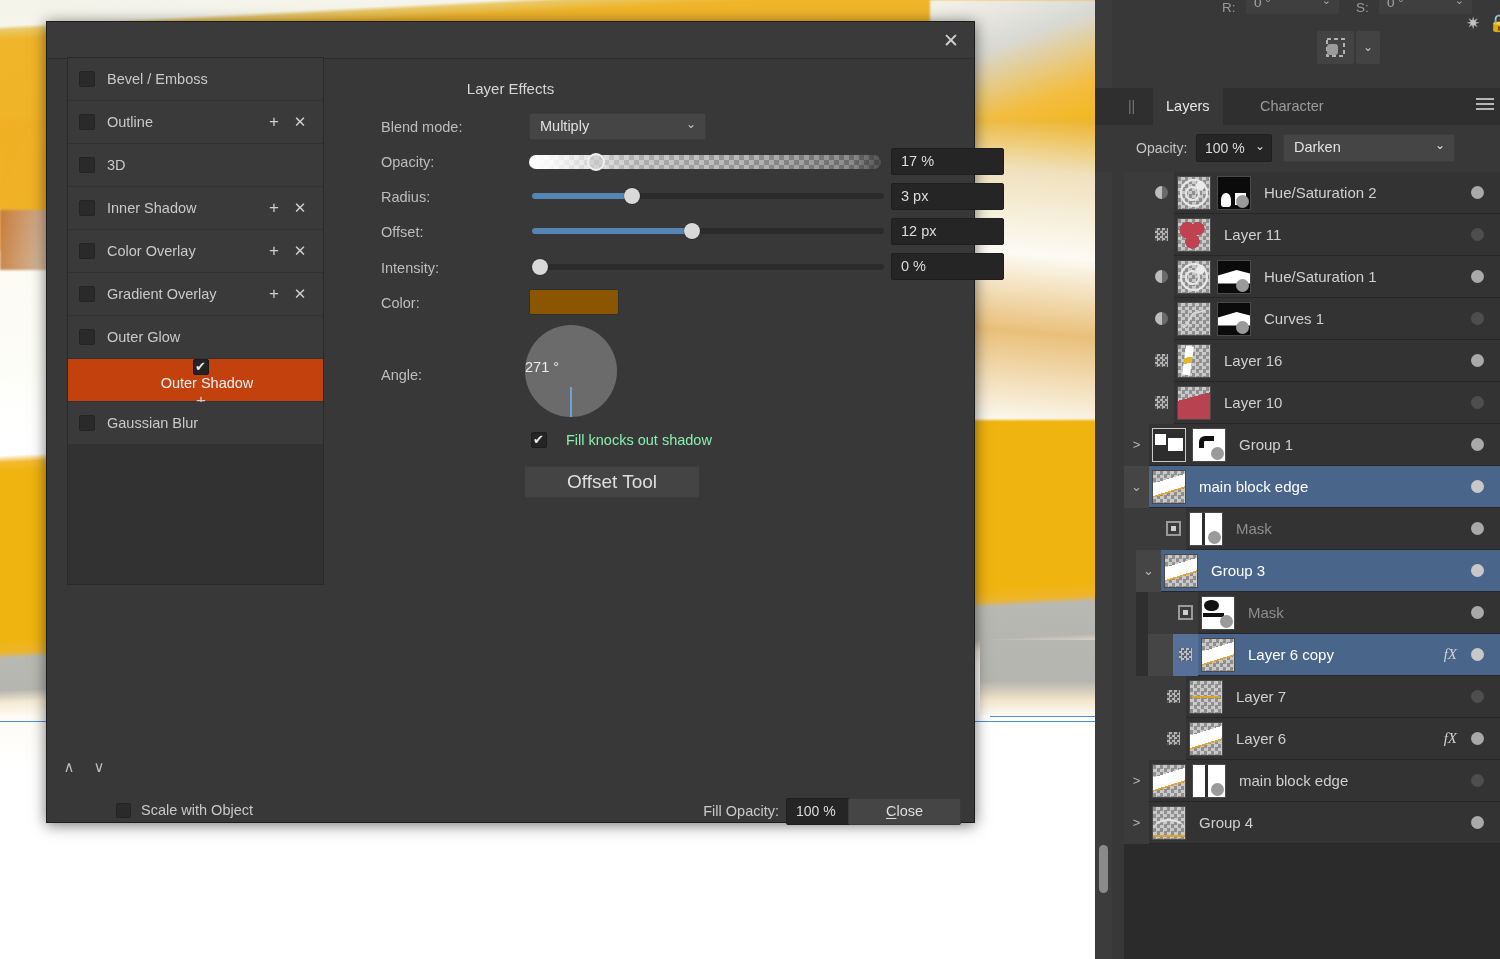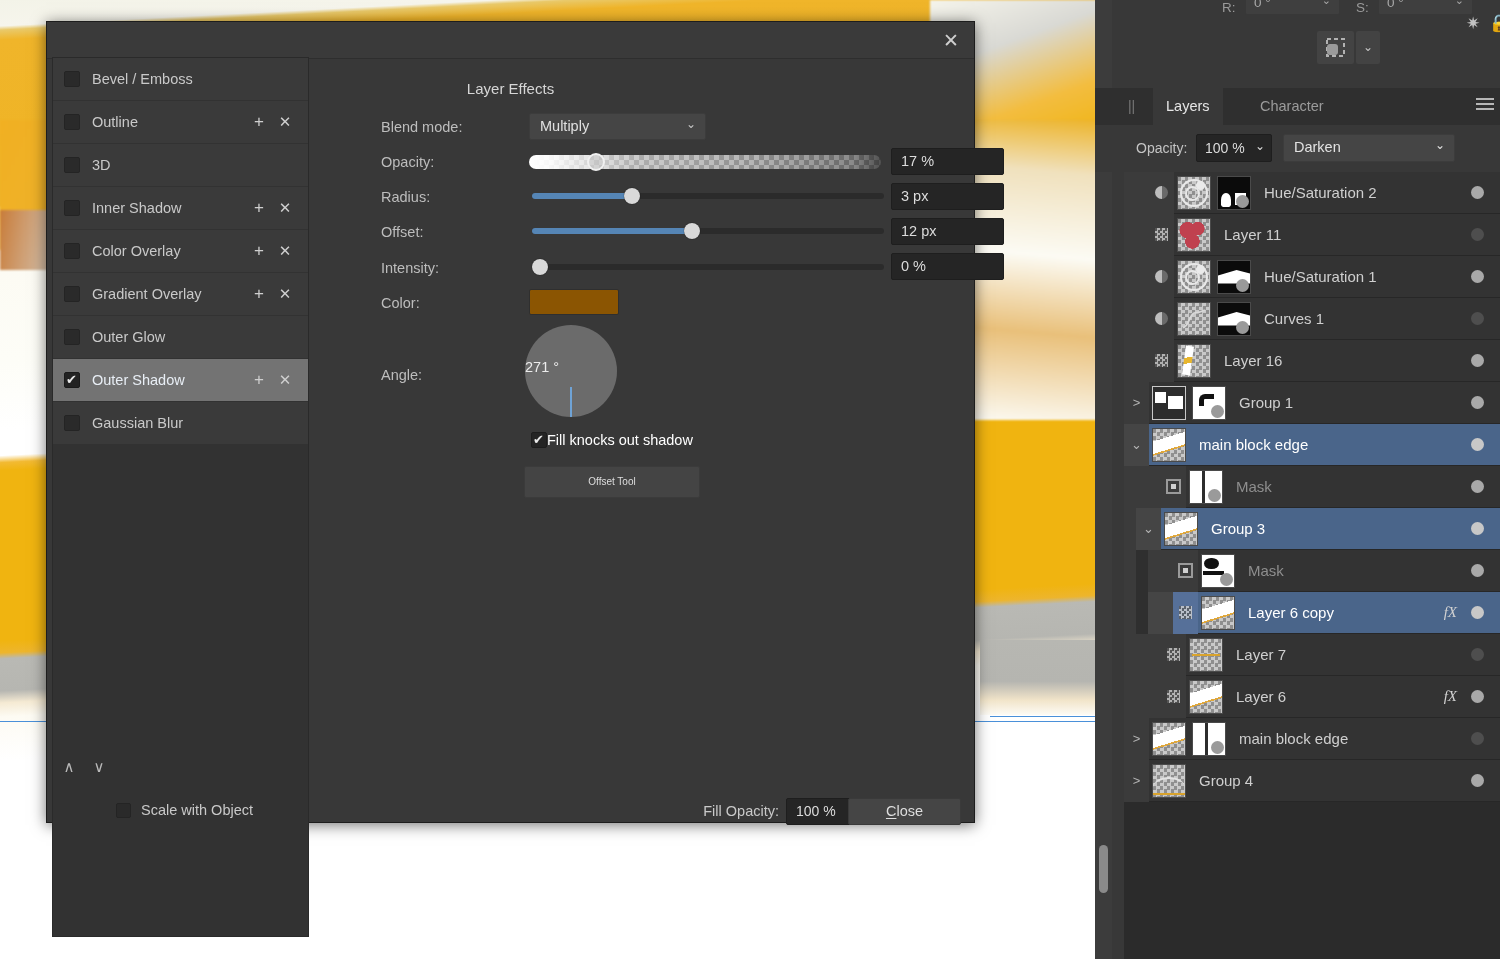--- a/index.html
+++ b/index.html
@@ -79,30 +79,30 @@
     text-align: center; color: #d6d6d6; font-size: 15px; margin-top: 48px;
   }
   #dialog-close {
     position: absolute; right: 8px; top: 4px; width: 30px; height: 29px;
     color: #cfcfcf; font-size: 19px; line-height: 29px; text-align: center;
     cursor: pointer;
   }
 
   
   #effects-list {
-    position: absolute; left: 5px; top: 35px; width: 257px; height: 880px;
+    position: absolute; left: 20px; top: 35px; width: 257px; height: 528px;
     background: #323232; border: 1px solid #2a2a2a;
     overflow: hidden;
   }
   .effect-row {
     position: relative; height: 42px; display: flex; align-items: center;
     background: #3a3a3a; margin-bottom: 1px; padding-left: 11px;
     cursor: pointer;
   }
-  .effect-row.selected { background: #737373; }
+  .effect-row.selected { background: #c2410c; flex-direction: column; }
   .effect-cb {
     width: 16px; height: 16px; background: #2a2a2a; border: 1px solid #242424;
     border-radius: 2px; flex: 0 0 auto; position: relative;
   }
   .effect-row.selected .effect-cb { background: #232323; border-color: #1b1b1b; }
   .effect-cb.checked::after {
     content: "✔"; position: absolute; left: 1px; top: -2px;
     font-size: 13px; color: #eaeaea; line-height: 17px;
   }
   .effect-label {
@@ -218,26 +218,26 @@
     cursor: pointer;
   }
   #fill-knocks-cb {
     width: 16px; height: 16px; background: #242424; border: 1px solid #1d1d1d;
     border-radius: 2px; position: relative;
   }
   #fill-knocks-cb::after {
     content: "✔"; position: absolute; left: 1px; top: -2px;
     font-size: 13px; color: #eaeaea; line-height: 17px;
   }
-  #fill-knocks-label { margin-left: 0; color: #ffffff; font-size: 14.5px; }
+  #fill-knocks-label { margin-left: 19px; color: #86efac; font-size: 14.5px; }
 
   #offset-tool {
     position: absolute; left: 477px; top: 444px; width: 176px; height: 32px;
     background: #444444; border: 1px solid #3b3b3b; border-radius: 2px;
-    color: #dedede; font-size: 10px; line-height: 30px; text-align: center;
+    color: #dedede; font-size: 19px; line-height: 30px; text-align: center;
     cursor: pointer;
   }
 
   
   #right-dock {
     position: absolute; left: 1095px; top: 0; width: 405px; height: 959px;
     background: #383838;
   }
   #dock-gutter {
     position: absolute; left: 0; top: 0; width: 17px; height: 959px;
@@ -669,20 +669,31 @@
         <div class="lr-vis">
           <div class="vis-checker"></div>
         </div>
         <div class="lr-thumb">
           <div class="t-yellowstroke"></div>
         </div>
         <div class="lr-name">Layer 16</div>
         <div class="lr-dot "></div>
       </div>
       <div class="layer-row">
+        <div class="lr-toggle"></div>
+        <div class="lr-vis">
+          <div class="vis-checker"></div>
+        </div>
+        <div class="lr-thumb">
+          <div class="t-redblock"></div>
+        </div>
+        <div class="lr-name">Layer 10</div>
+        <div class="lr-dot off"></div>
+      </div>
+      <div class="layer-row">
         <div class="lr-toggle">&gt;</div>
         <div class="lr-thumb framed">
           <div style="position:absolute;left:6%;top:18%;width:34%;height:34%;background:#fff"></div>
           <div style="position:absolute;left:46%;top:30%;width:48%;height:40%;background:#fff"></div>
         </div>
         <div class="lr-thumb white">
           <div class="t-maskwhite"></div>
           <div class="t-arrow"></div>
           <div class="t-badge"></div>
         </div>

